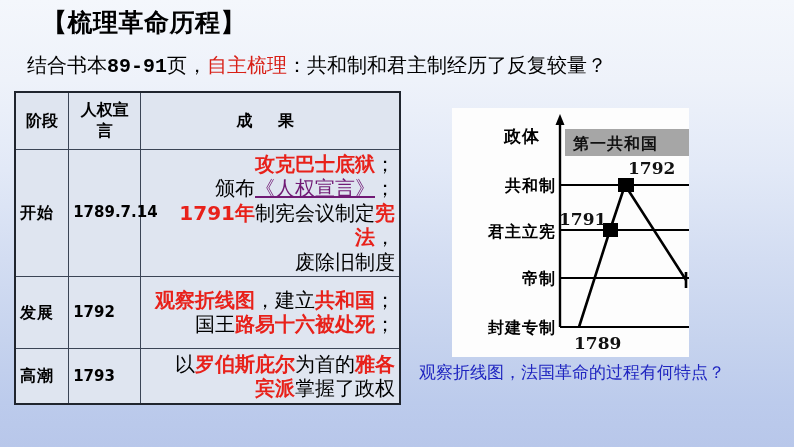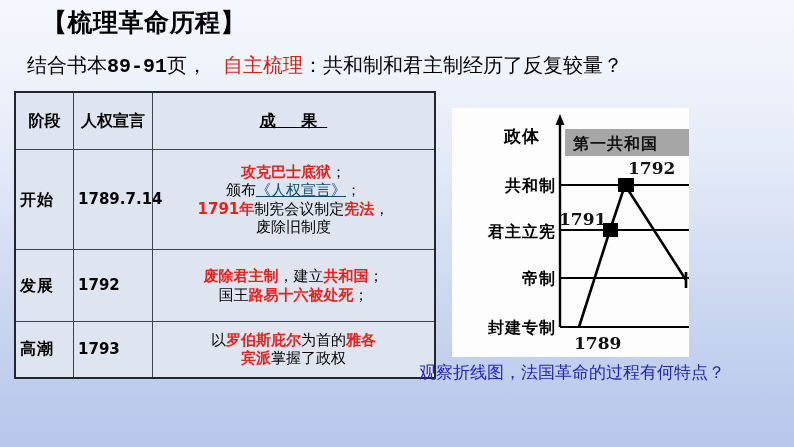--- a/index.html
+++ b/index.html
@@ -44,28 +44,28 @@
   #subtitle {
     position: absolute;
     left: 27px;
     top: 52px;
     font-family: "DejaVu Sans", "Liberation Sans", sans-serif;
     font-size: 20px;
     color: #000000;
     white-space: nowrap;
   }
   #subtitle .bold { font-weight: bold; font-family: Liberation Mono, monospace; }
-  #subtitle .red { color: #d81f16; margin-left: 16px; }
+  #subtitle .red { color: #d81f16; }
 
   
   #stage-table {
     position: absolute;
     left: 14px;
     top: 91px;
-    width: 422px;
+    width: 387px;
     border-collapse: collapse;
     table-layout: fixed;
     border: 2px solid #20252e;
     background: #dfe5f0;
   }
   #stage-table td, #stage-table th {
     border: 1px solid #3b4455;
     background: transparent;
     font-family: "DejaVu Sans", "Liberation Sans", sans-serif;
     padding: 2px 4px;
@@ -92,39 +92,39 @@
   }
   td.time-cell {
     font-size: 15px;
     font-weight: bold;
     text-align: left;
     vertical-align: middle;
     line-height: 1.15;
     padding-left: 6px;
   }
   td.res-cell {
-    font-size: 15px;
-    text-align: center;
+    font-size: 20px;
+    text-align: right;
     vertical-align: middle;
     line-height: 1.22;
     padding-left: 5px;
   }
   .res-cell .red { color: #e8211a; font-weight: bold; }
   .res-cell .blk { color: #000; }
   .res-cell .blue-ul {
-    color: #0c4a6e;
+    color: #701a75;
     text-decoration: underline;
     text-underline-offset: 1px;
   }
   .row-start  { height: 100px; }
   .row-dev    { height: 72px;  }
   .row-peak   { height: 56px;  }
 
   
-  .wide-space { letter-spacing: 10px; padding-left: 4px; text-decoration: underline; }
+  .wide-space { letter-spacing: 10px; padding-left: 4px; }
 
   
   #chart-panel {
     position: absolute;
     left: 452px;
     top: 108px;
     width: 237px;
     height: 249px;
     background: #fdfdfd;
   }
@@ -201,21 +201,21 @@
             <div><span class="red">攻克巴士底狱</span><span class="blk">；</span></div>
             <div><span class="blk">颁布</span><span class="blue-ul">《人权宣言》</span><span class="blk">；</span></div>
             <div><span class="red">1791年</span><span class="blk">制宪会议制定</span><span class="red">宪法</span><span class="blk">，</span></div>
             <div><span class="blk">废除旧制度</span></div>
           </td>
         </tr>
         <tr class="row-dev">
           <td class="stage-cell">发展</td>
           <td class="time-cell">1792</td>
           <td class="res-cell">
-            <div><span class="red">废除君主制</span><span class="blk">，建立</span><span class="red">共和国</span><span class="blk">；</span></div>
+            <div><span class="red">观察折线图</span><span class="blk">，建立</span><span class="red">共和国</span><span class="blk">；</span></div>
             <div><span class="blk">国王</span><span class="red">路易十六被处死</span><span class="blk">；</span></div>
           </td>
         </tr>
         <tr class="row-peak">
           <td class="stage-cell">高潮</td>
           <td class="time-cell">1793</td>
           <td class="res-cell">
             <div><span class="blk">以</span><span class="red">罗伯斯庇尔</span><span class="blk">为首的</span><span class="red">雅各</span></div>
             <div><span class="red">宾派</span><span class="blk">掌握了政权</span></div>
           </td>

